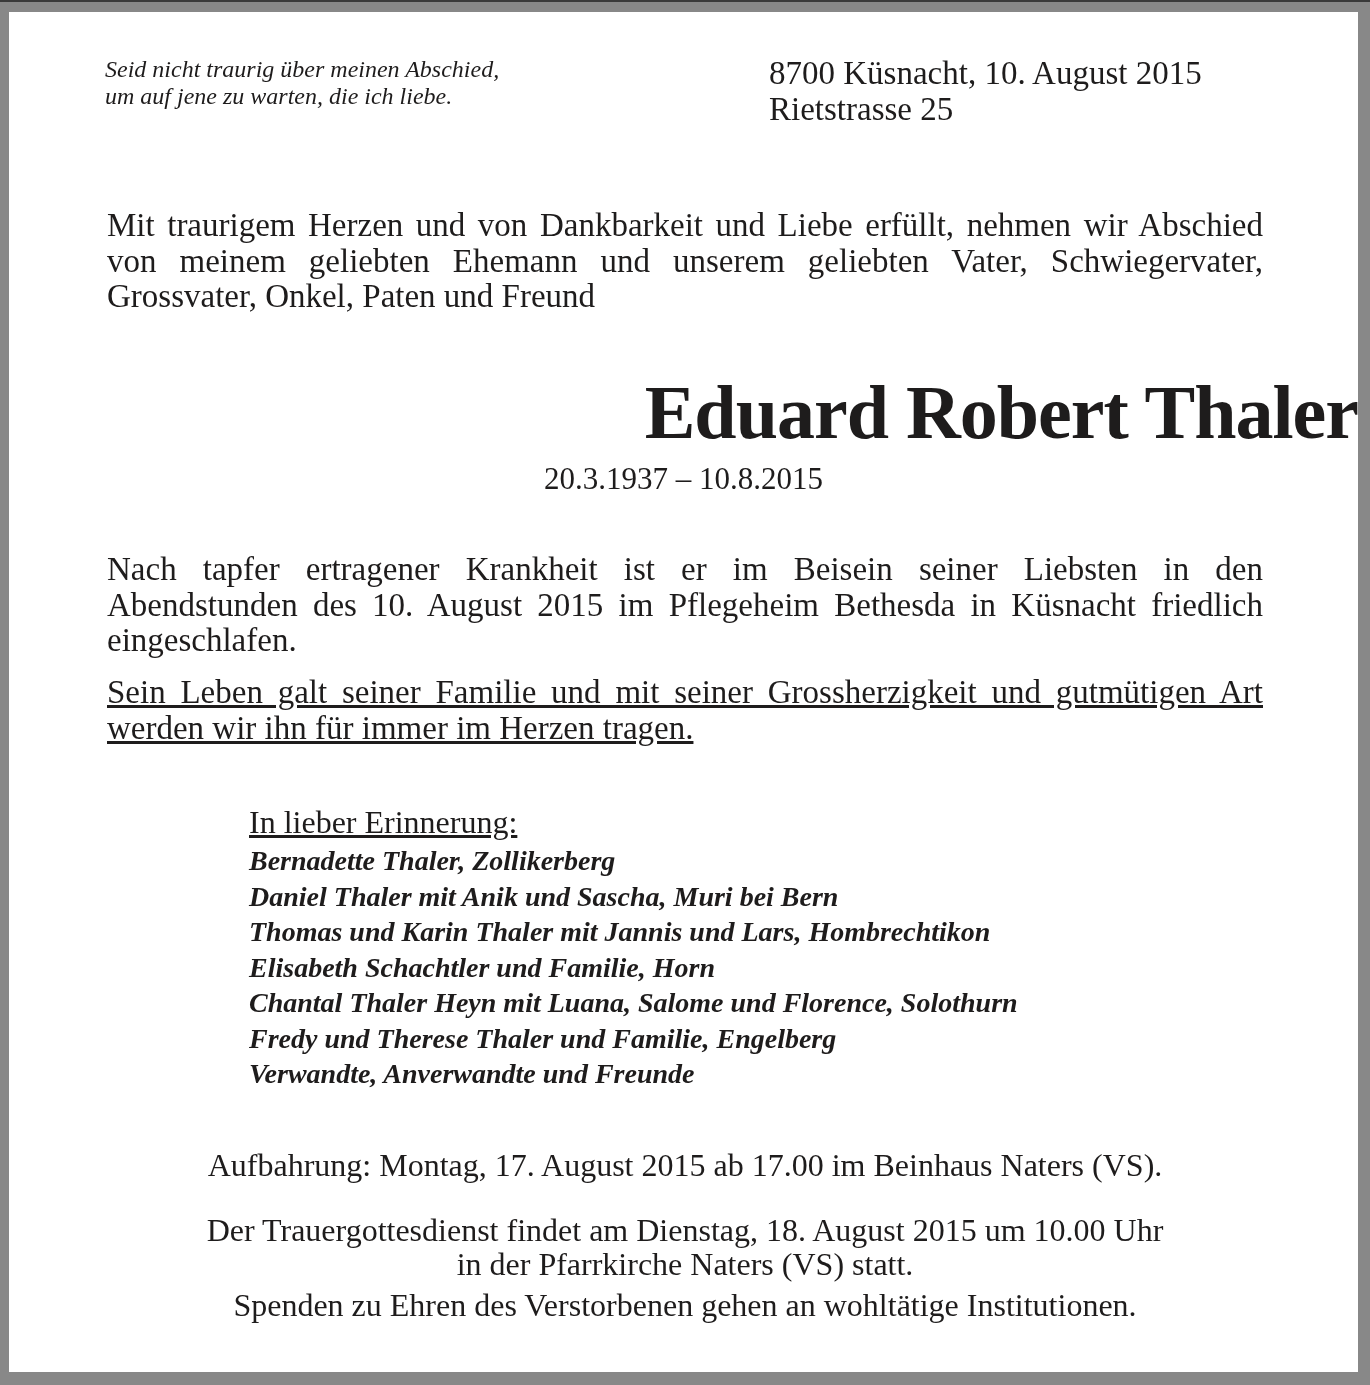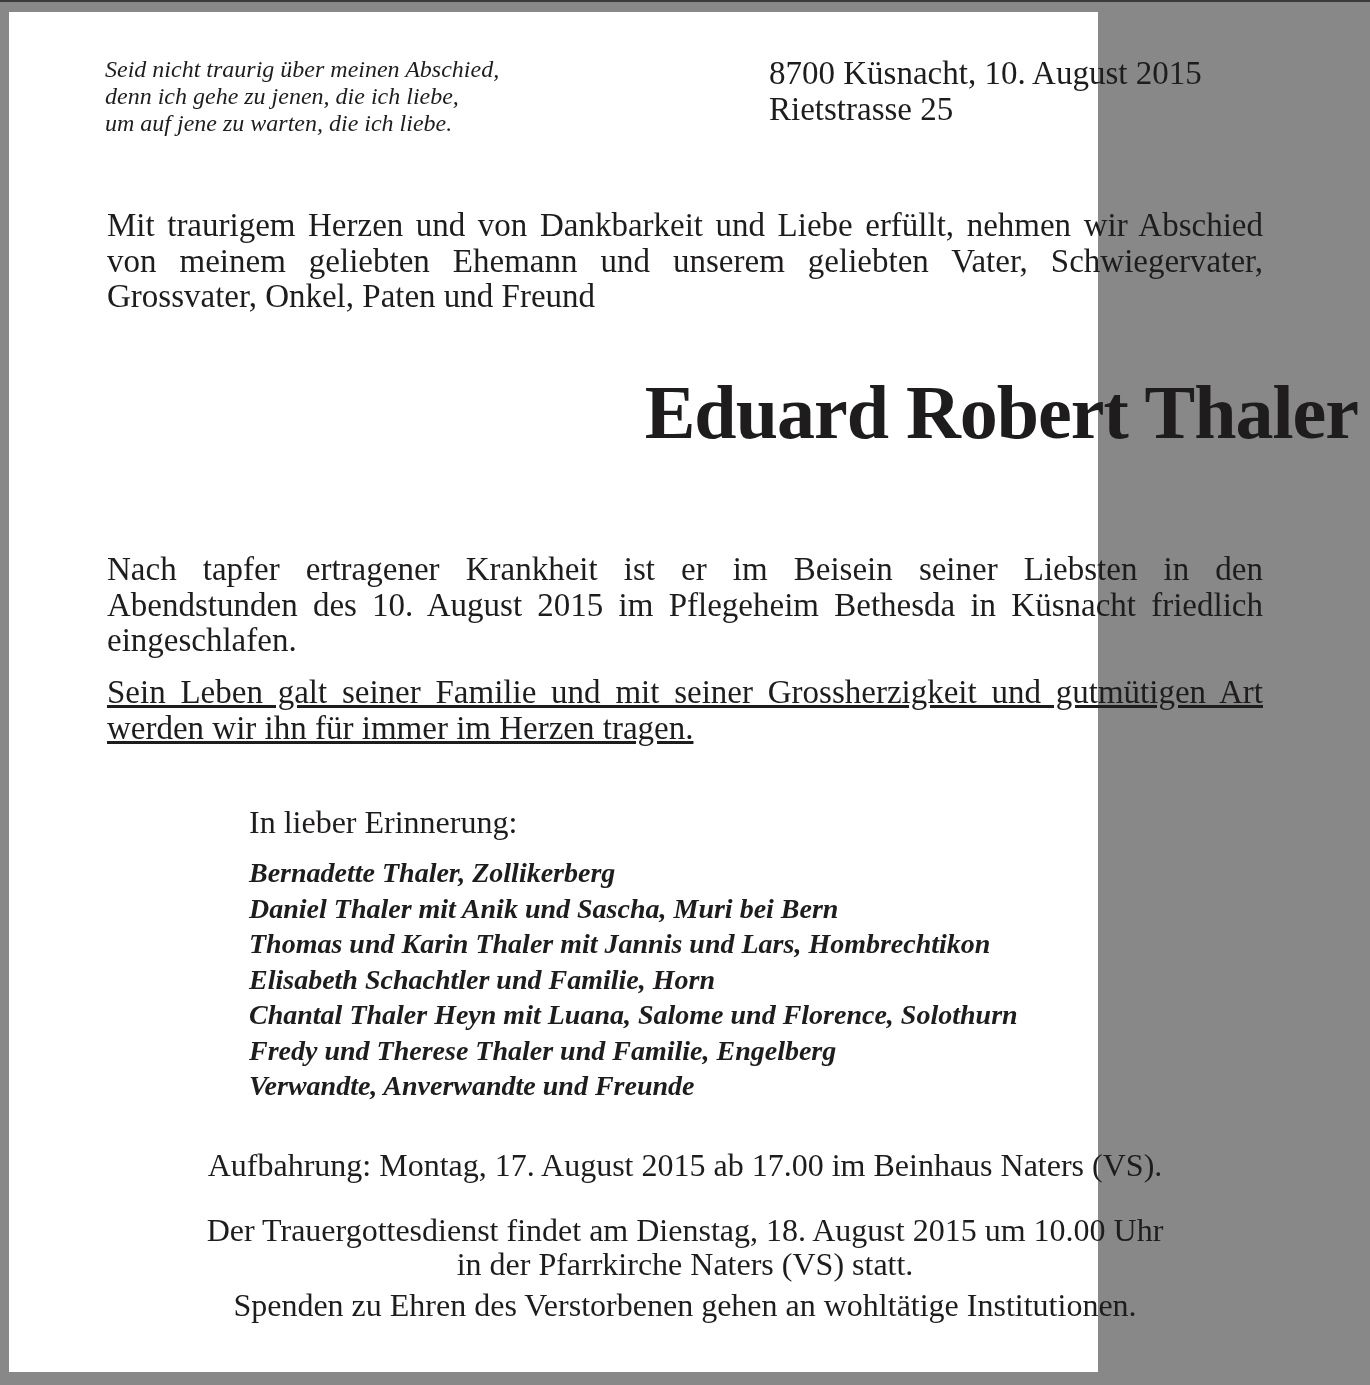--- a/index.html
+++ b/index.html
@@ -8,21 +8,21 @@
     background: #888888;
     position: relative;
     overflow: hidden;
     font-family: "Liberation Serif", "DejaVu Serif", serif;
     color: #1e1c1c;
   }
   .topline { position:absolute; left:0; top:0; width:1370px; height:2px; background:#3a3a3a; }
   .page {
     position: absolute;
     left: 9px; top: 12px;
-    width: 1089px; height: 1360px;
+    width: 1349px; height: 1360px;
     background: #ffffff;
   }
   .abs { position: absolute; }
   .motto {
     left: 96px; top: 44px;
     font-style: italic;
     font-size: 24px;
     line-height: 27px;
     white-space: nowrap;
   }
@@ -62,21 +62,22 @@
   }
   .p1 { top: 540px; }
   .p2 { top: 663px; text-decoration: underline; }
   .memory {
     left: 240px; top: 792px;
     white-space: nowrap;
   }
   .memory-label {
     font-size: 32px;
     line-height: 36px;
-    margin-bottom: 15px;
+    margin-bottom: 3px;
+    text-decoration: underline;
   }
   .mourner {
     font-style: italic;
     font-size: 28px;
     line-height: 35.5px;
     font-weight: bold;
   }
   .center-line {
     left: 98px; width: 1156px;
     text-align: center;
@@ -89,32 +90,32 @@
 </style>
 </head>
 <body>
 
 <div class="topline"></div>
 
 <div class="page">
 
   <div class="abs motto">
     <div>Seid nicht traurig über meinen Abschied,</div>
-    <div>denn ich gehe zu jenen, die ich liebe,</div>
     <div>um auf jene zu warten, die ich liebe.</div>
   </div>
 
   <div class="abs place">
     <div>8700 Küsnacht, 10. August 2015</div>
     <div>Rietstrasse 25</div>
   </div>
 
   <div class="abs intro">Mit traurigem Herzen und von Dankbarkeit und Liebe erfüllt, nehmen wir Abschied von meinem geliebten Ehemann und unserem geliebten Vater, Schwiegervater, Grossvater, Onkel, Paten und Freund</div>
 
   <div class="abs name">Eduard Robert Thaler</div>
+  <div class="abs dates">20.3.1937 – 10.8.2015</div>
 
   <div class="abs para p1">Nach tapfer ertragener Krankheit ist er im Beisein seiner Liebsten in den Abendstunden des 10. August 2015 im Pflegeheim Bethesda in Küsnacht friedlich eingeschlafen.</div>
   <div class="abs para p2">Sein Leben galt seiner Familie und mit seiner Grossherzigkeit und gutmütigen Art werden wir ihn für immer im Herzen tragen.</div>
 
   <div class="abs memory">
     <div class="memory-label">In lieber Erinnerung:</div>
     <div class="mourner">Bernadette Thaler, Zollikerberg</div>
     <div class="mourner">Daniel Thaler mit Anik und Sascha, Muri bei Bern</div>
     <div class="mourner">Thomas und Karin Thaler mit Jannis und Lars, Hombrechtikon</div>
     <div class="mourner">Elisabeth Schachtler und Familie, Horn</div>

